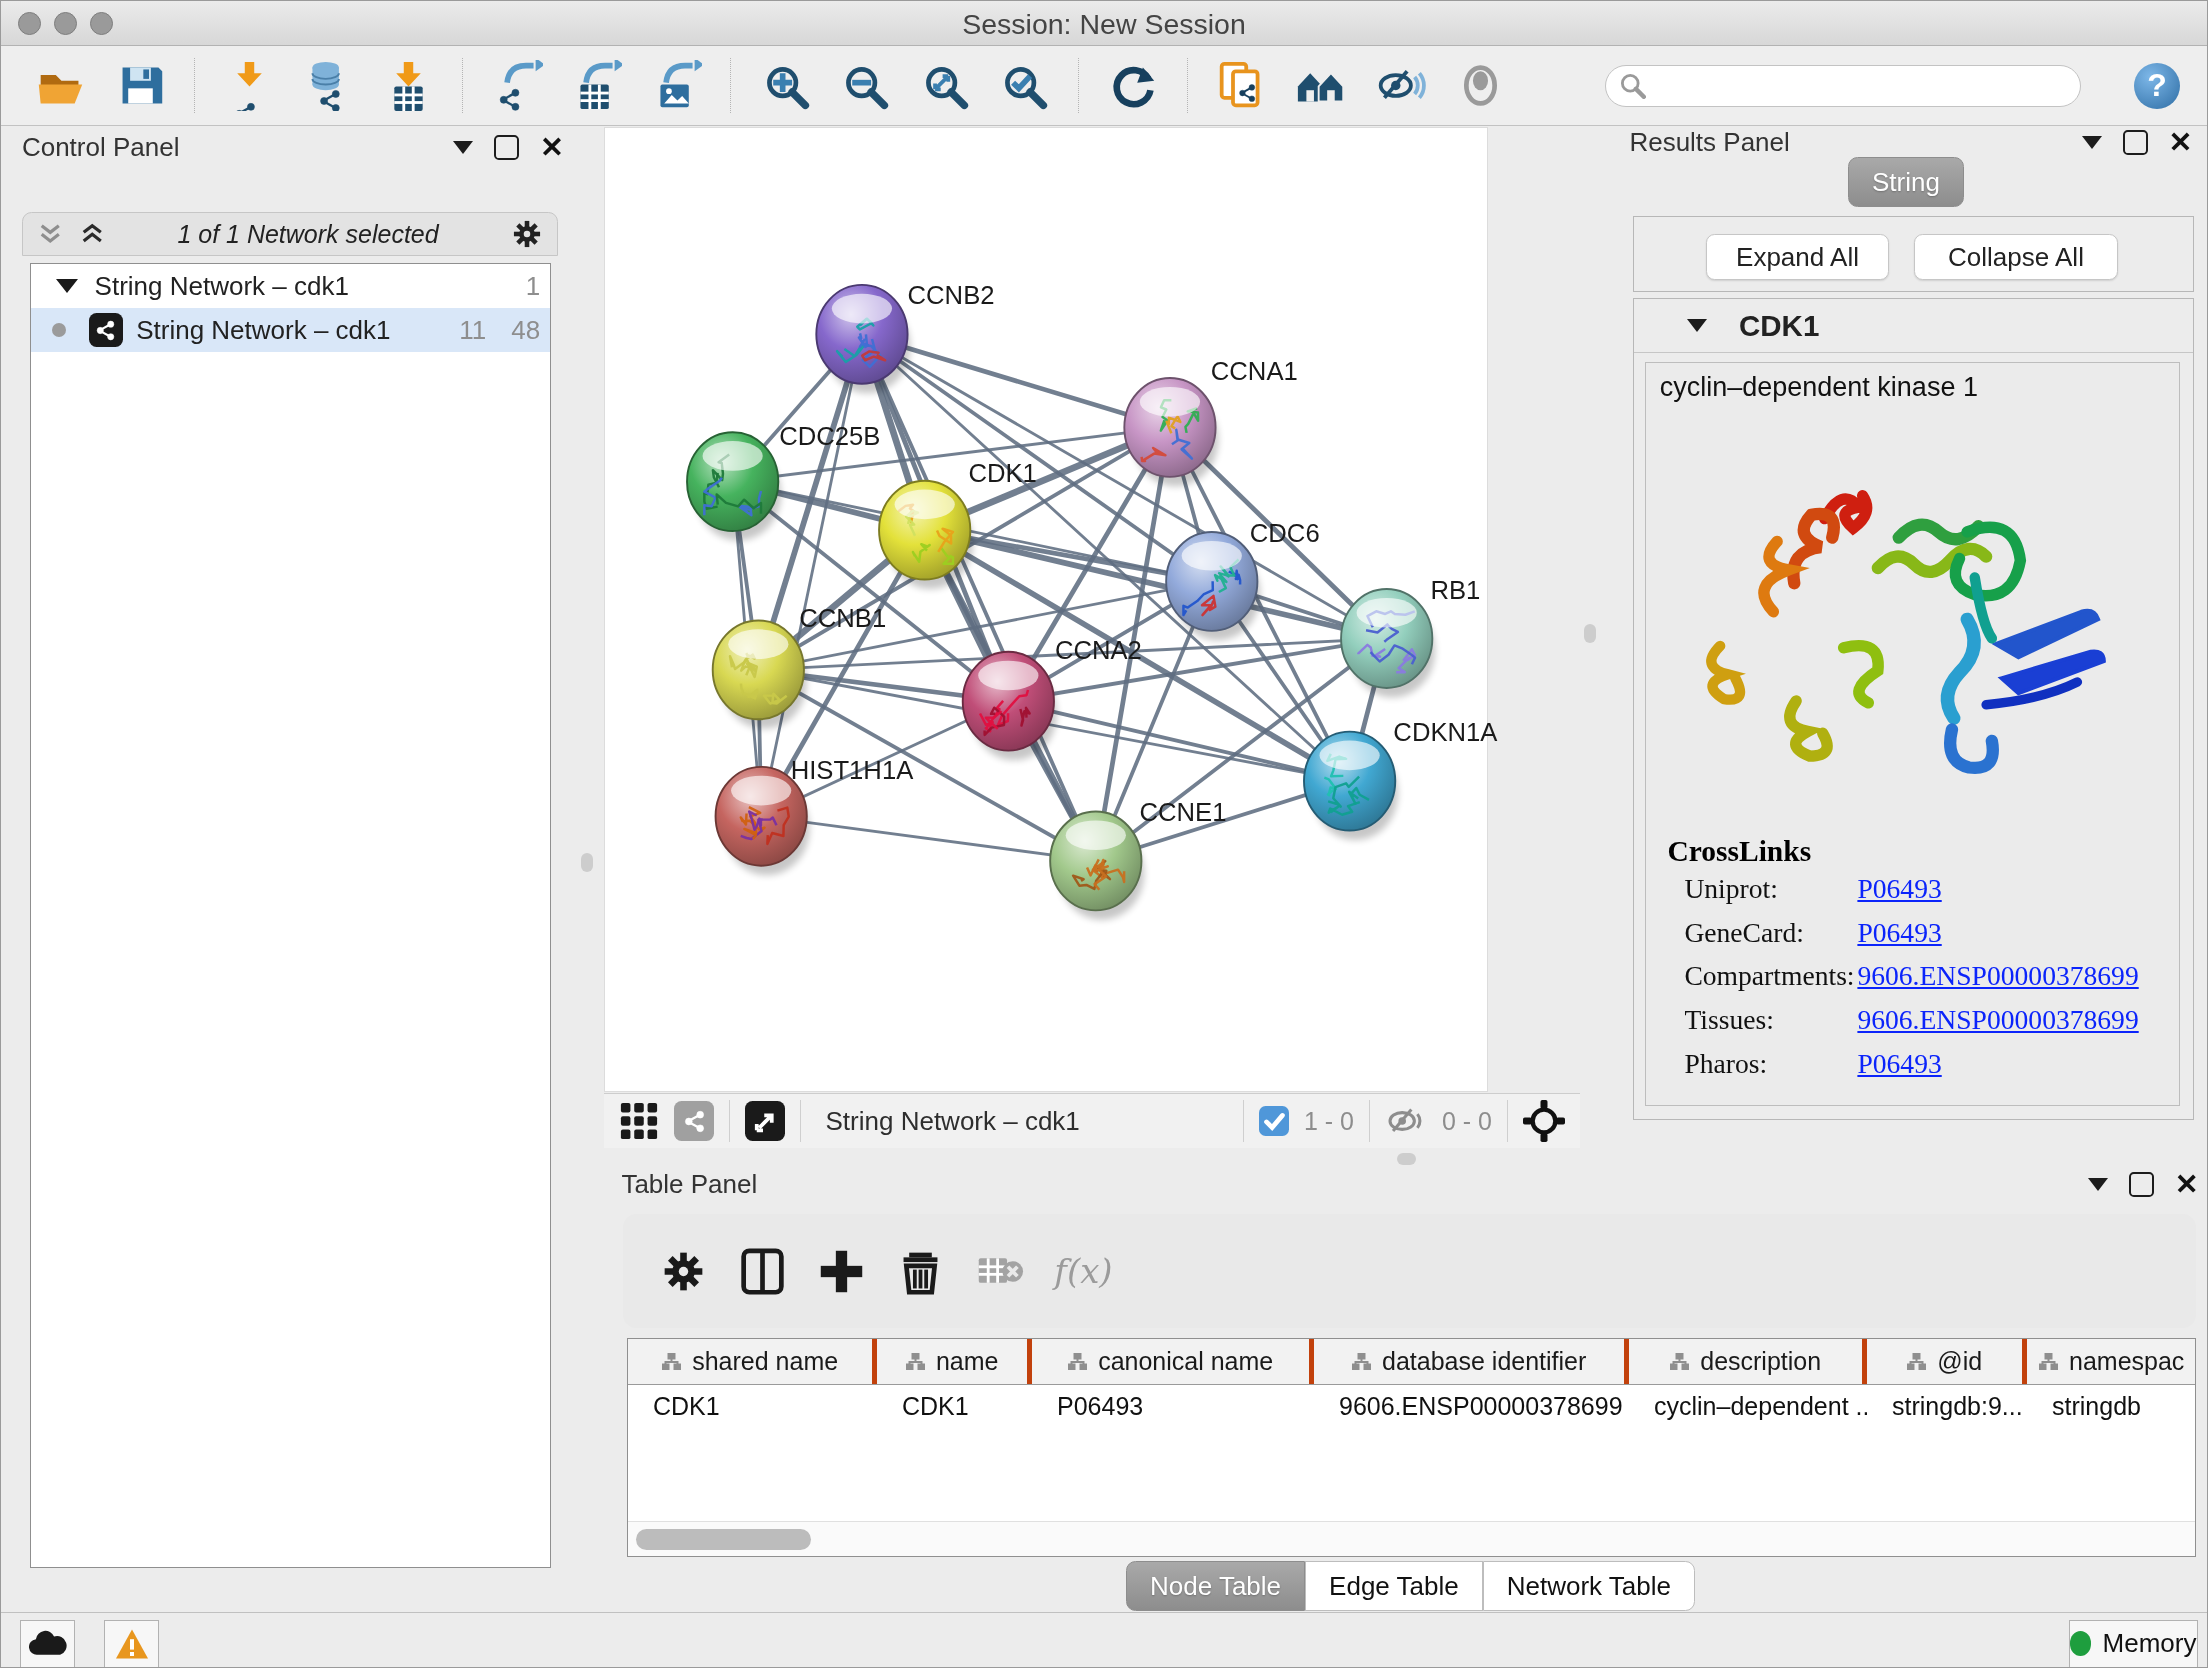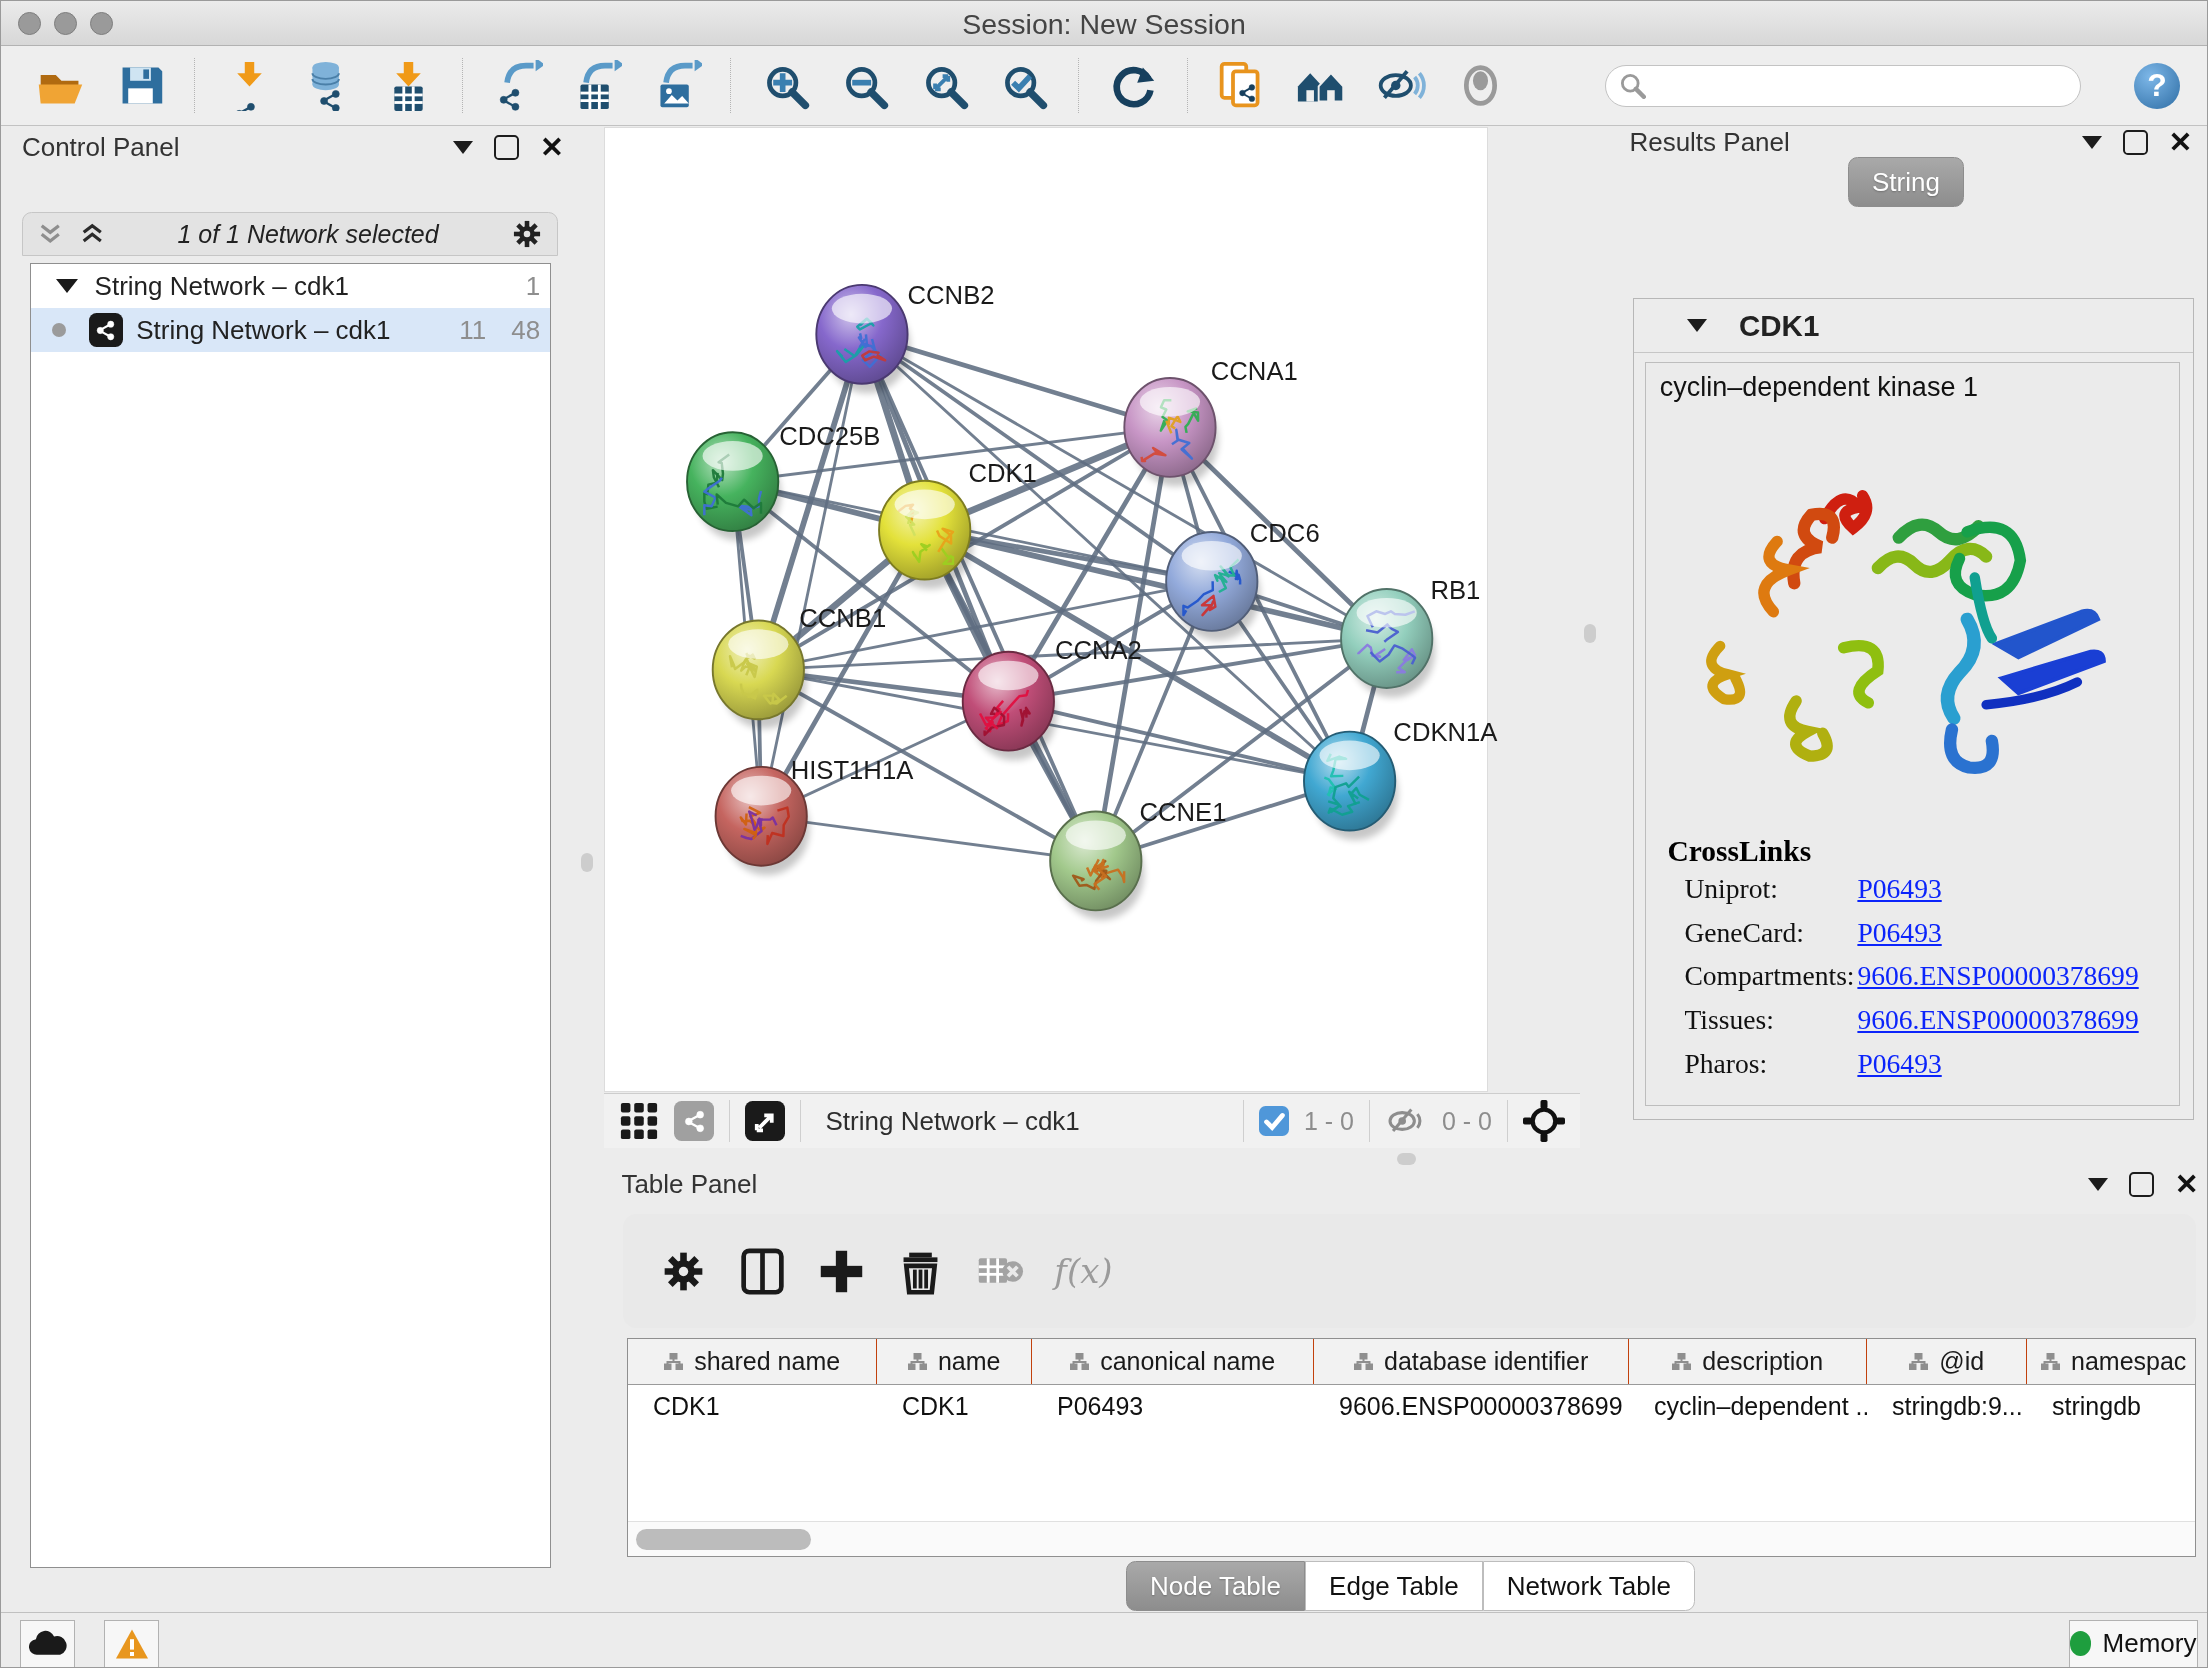--- a/index.html
+++ b/index.html
@@ -90,21 +90,21 @@
   #table-panel{position:absolute;left:609px;top:1162px;width:1600px;height:449px;}
   #tp-head{position:absolute;left:11.4px;right:11.4px;top:5.7px;display:flex;align-items:center;}
   #tp-toolbar{position:absolute;left:13.3px;top:51px;width:1573px;height:114px;background:#e9e9e9;
     border-radius:13.3px;display:flex;align-items:center;gap:30px;padding-left:36px;box-sizing:border-box;}
   .tp-ico{width:49px;height:49px;cursor:pointer;}
   #fx-label{font-family:"DejaVu Serif",serif;font-style:italic;font-size:34px;color:#9b9b9b;cursor:pointer;}
   #tp-table{position:absolute;left:17px;top:175px;width:1569px;height:219px;background:#fff;
     border:1.9px solid #8f8f8f;box-sizing:border-box;overflow:hidden;}
   #tp-header{display:flex;height:46px;background:#f2f2f2;border-bottom:1.9px solid #9a9a9a;box-sizing:border-box;}
   .th{display:flex;align-items:center;justify-content:center;gap:11.4px;font-size:25px;color:#1a1a1a;
-    border-right:1px solid #c2410c;box-sizing:border-box;flex:0 0 auto;cursor:pointer;}
+    border-right:5px solid #c2410c;box-sizing:border-box;flex:0 0 auto;cursor:pointer;}
   #tp-row{display:flex;height:42px;align-items:center;}
   .td{font-size:25px;color:#111;padding-left:25px;box-sizing:border-box;flex:0 0 auto;
     white-space:nowrap;overflow:hidden;cursor:pointer;}
   #tp-hscroll{position:absolute;left:0;right:0;bottom:0;height:34px;background:#fafafa;border-top:1px solid #e0e0e0;}
   #tp-thumb{position:absolute;left:7.6px;top:6.7px;width:175px;height:21px;border-radius:10.5px;background:#bcbcbc;cursor:pointer;}
   #tp-tabs{position:absolute;left:516px;top:398px;display:flex;}
   #tp-tabs .tab:first-child{border-radius:9.5px 0 0 9.5px;}
   #tp-tabs .tab:last-child{border-radius:0 9.5px 9.5px 0;}
   
   #statusbar{position:absolute;left:0;top:1611px;width:100%;height:57px;background:#ececec;border-top:1px solid #c0c0c0;}
@@ -608,20 +608,24 @@
   <div id="results-panel">
     <div id="rp-head">
       <span class="panel-title">Results Panel</span>
       <span style="margin-left:auto" class="win-ctrls">
         <span class="ctrl-tri"></span>
         <span class="ctrl-sq"></span>
         <span class="ctrl-x">✕</span>
       </span>
     </div>
     <span id="rp-tab" class="tab sel">String</span>
+    <div id="rp-box1">
+      <span class="rp-btn" style="left:72px;width:181px">Expand All</span>
+      <span class="rp-btn" style="left:280px;width:202px">Collapse All</span>
+    </div>
     <div id="rp-box2">
       <div id="rp-sec-head">
         <span class="ctrl-tri" style="margin-left:53px"></span>
         <span id="rp-sec-title">CDK1</span>
       </div>
       <div id="rp-inner">
         <div id="rp-subtitle">cyclin–dependent kinase 1</div>
         <svg id="protein-img" width="462" height="399" viewBox="0 0 486 420">
           <g fill="none" stroke-linecap="round">
             <path d="M150 108 q18 -34 36 -12 q-26 4 -6 22 q22 -16 10 -34" stroke="#cf1f10" stroke-width="12"></path>

